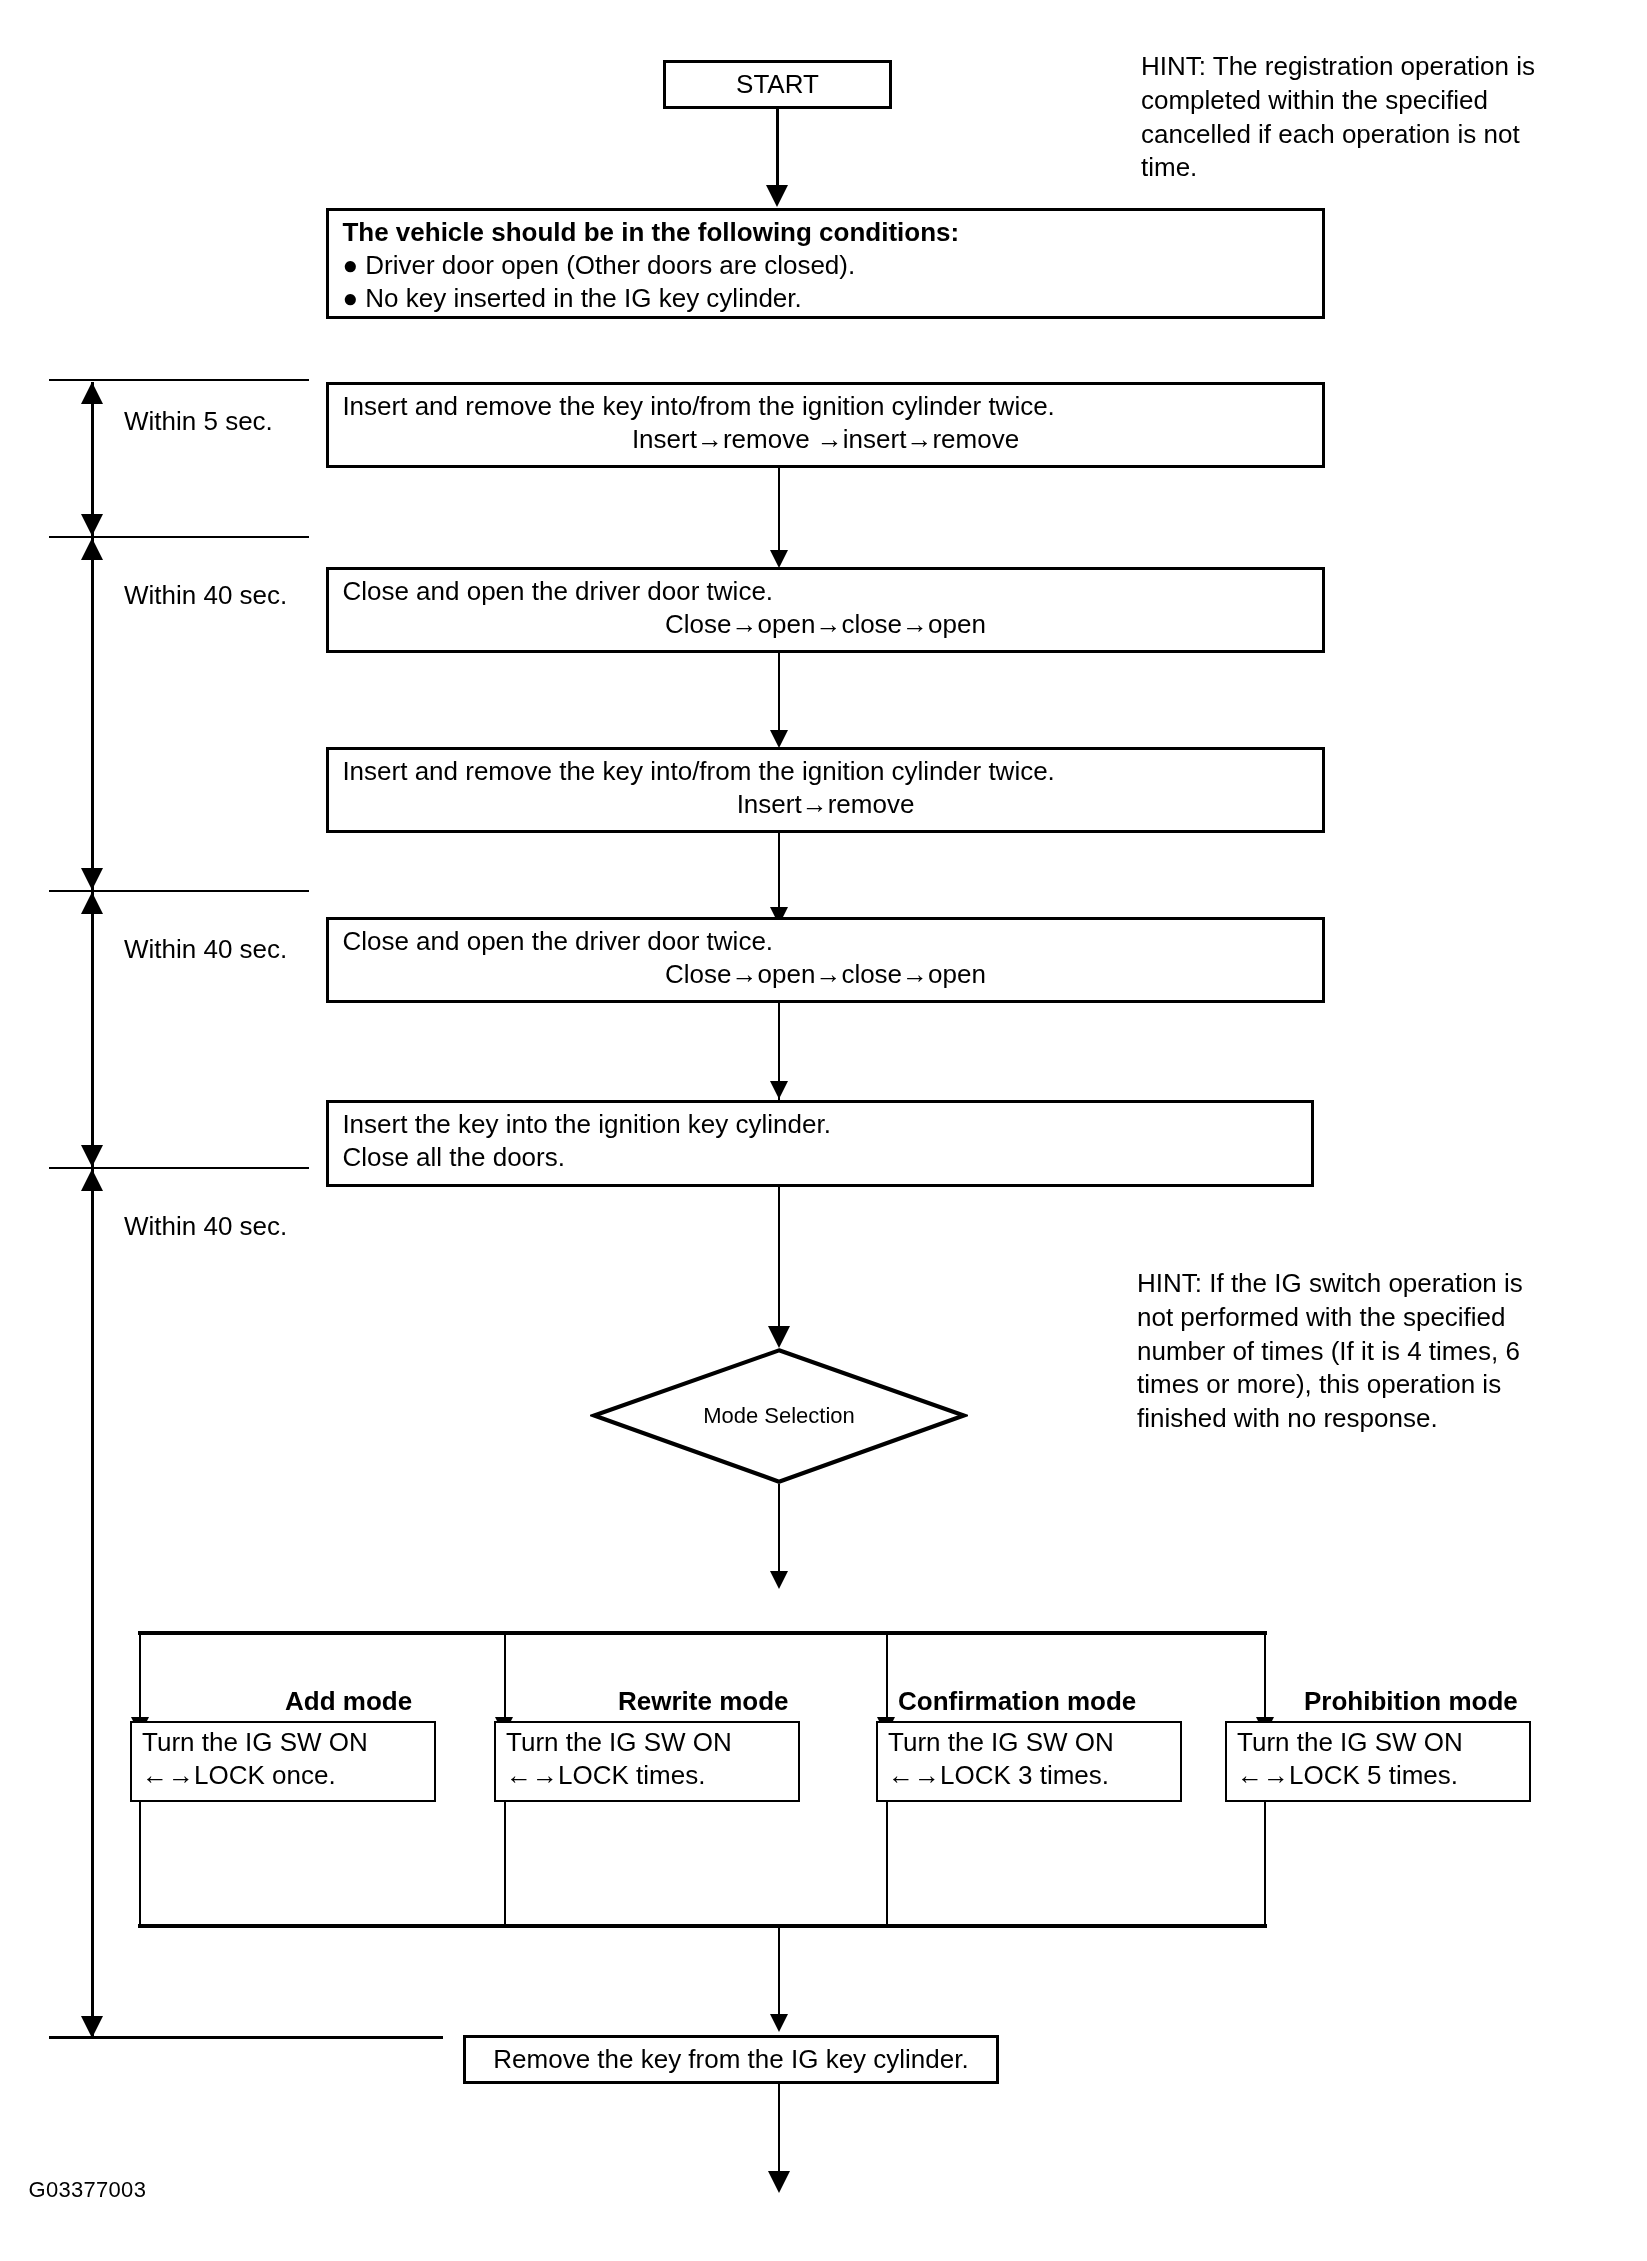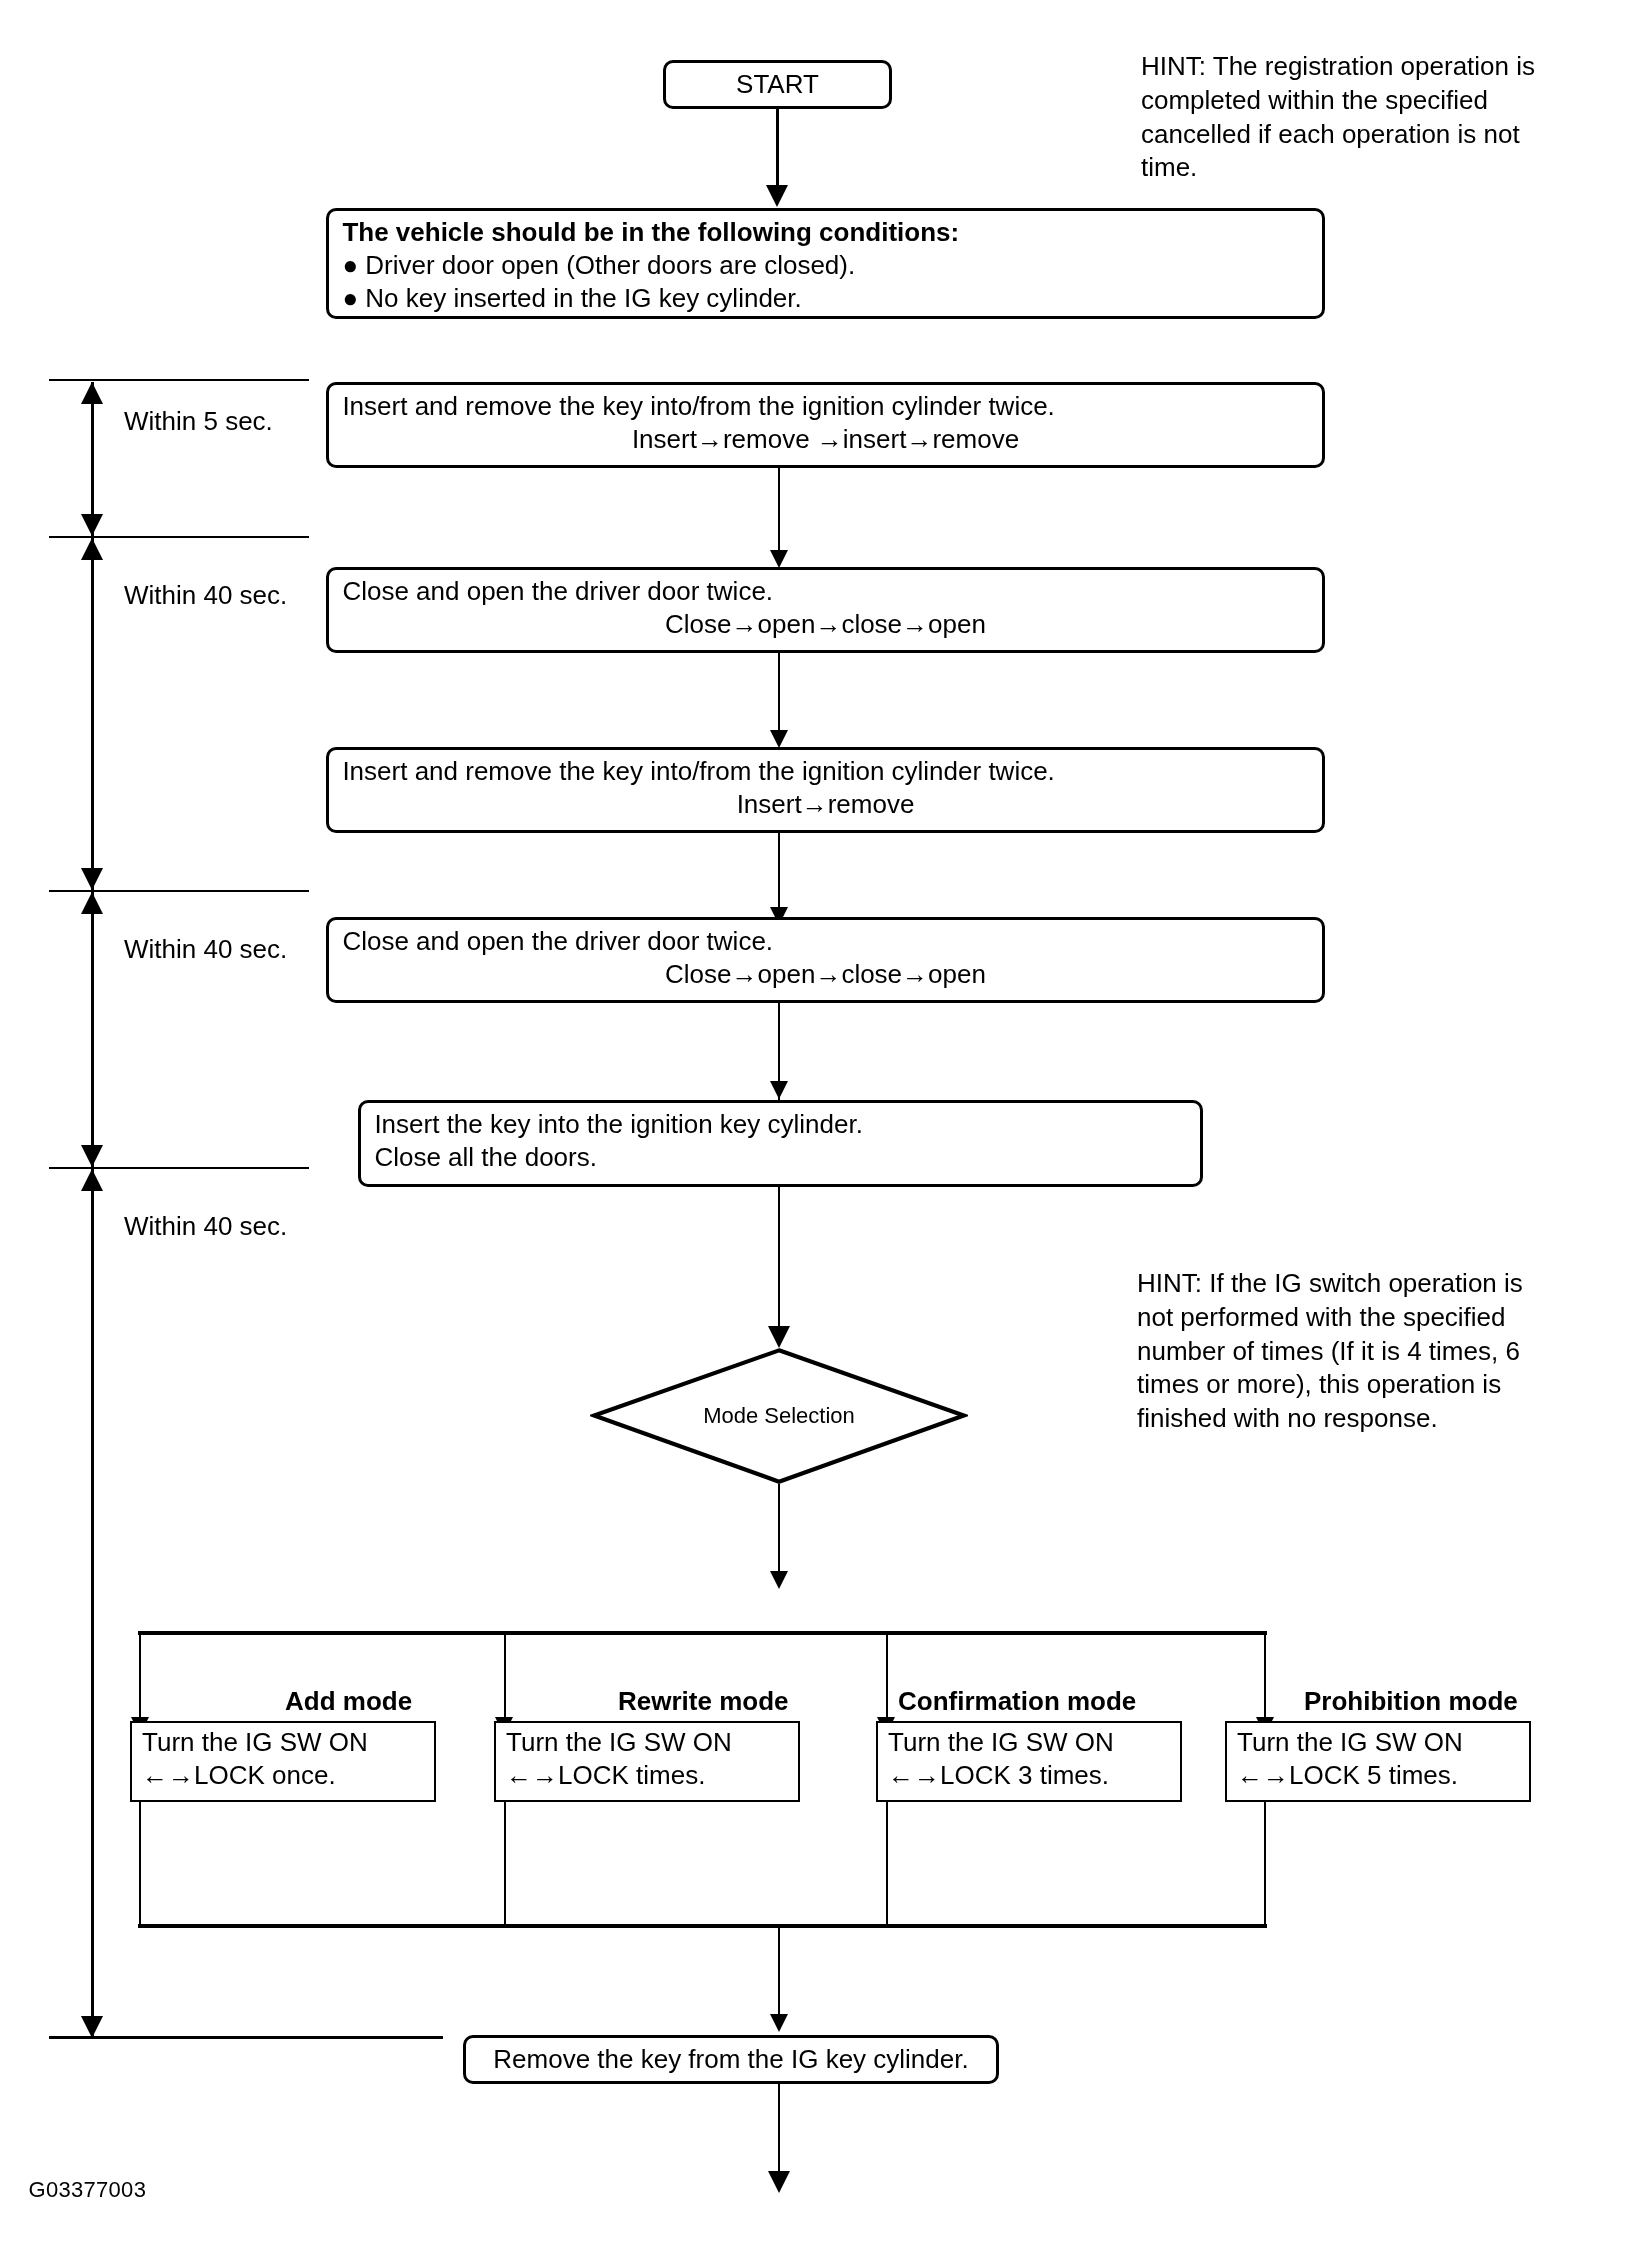--- a/index.html
+++ b/index.html
@@ -21,21 +21,21 @@
   
   .node {
     position: absolute;
     box-sizing: border-box;
     border: 2.5px solid #000;
     background: #fff;
     font-size: 26px;
     line-height: 1.26;
     padding: 6.7px 11.8px;
   }
-  .node.thick { border-width: 3.4px; border-radius: 10px; }
+  .node.thick { border-width: 3.4px; }
   .node .ln { display: block; white-space: pre; }
   .ctr { text-align: center; }
   .bold { font-weight: bold; }
 
   .vline {
     position: absolute;
     width: 2.5px;
     background: #000;
   }
   .vline.thin { width: 1.7px; }
@@ -175,21 +175,21 @@
   <div class="vline thin" style="left:778px; top:833px; height:80px;"></div>
   <div class="arrowdown sm" style="left:770px; top:907px;"></div>
 
   <div class="node thick" style="left:326px; top:917px; width:999px; height:86px; padding:5px 13.4px;">
     <span class="ln">Close and open the driver door twice.</span>
     <span class="ln ctr">Close→open→close→open</span>
   </div>
   <div class="vline thin" style="left:778px; top:1003px; height:109px;"></div>
   <div class="arrowdown sm" style="left:770px; top:1081px;"></div>
 
-  <div class="node thick" style="left:326px; top:1100px; width:845px; height:87px; padding:5px 13.4px;margin-left:32px;">
+  <div class="node thick" style="left:326px; top:1100px; width:988px; height:87px; padding:5px 13.4px;">
     <span class="ln">Insert the key into the ignition key cylinder.</span>
     <span class="ln">Close all the doors.</span>
   </div>
 
   <div class="vline thin" style="left:778px; top:1187px; height:144px;"></div>
   <div class="arrowdown" style="left:768px; top:1326px;"></div>
 
   <div class="hint" style="left:1137px; top:1267px; width:487px;">
     <span class="ln">HINT: If the IG switch operation is</span>
     <span class="ln">not performed with the specified</span>

